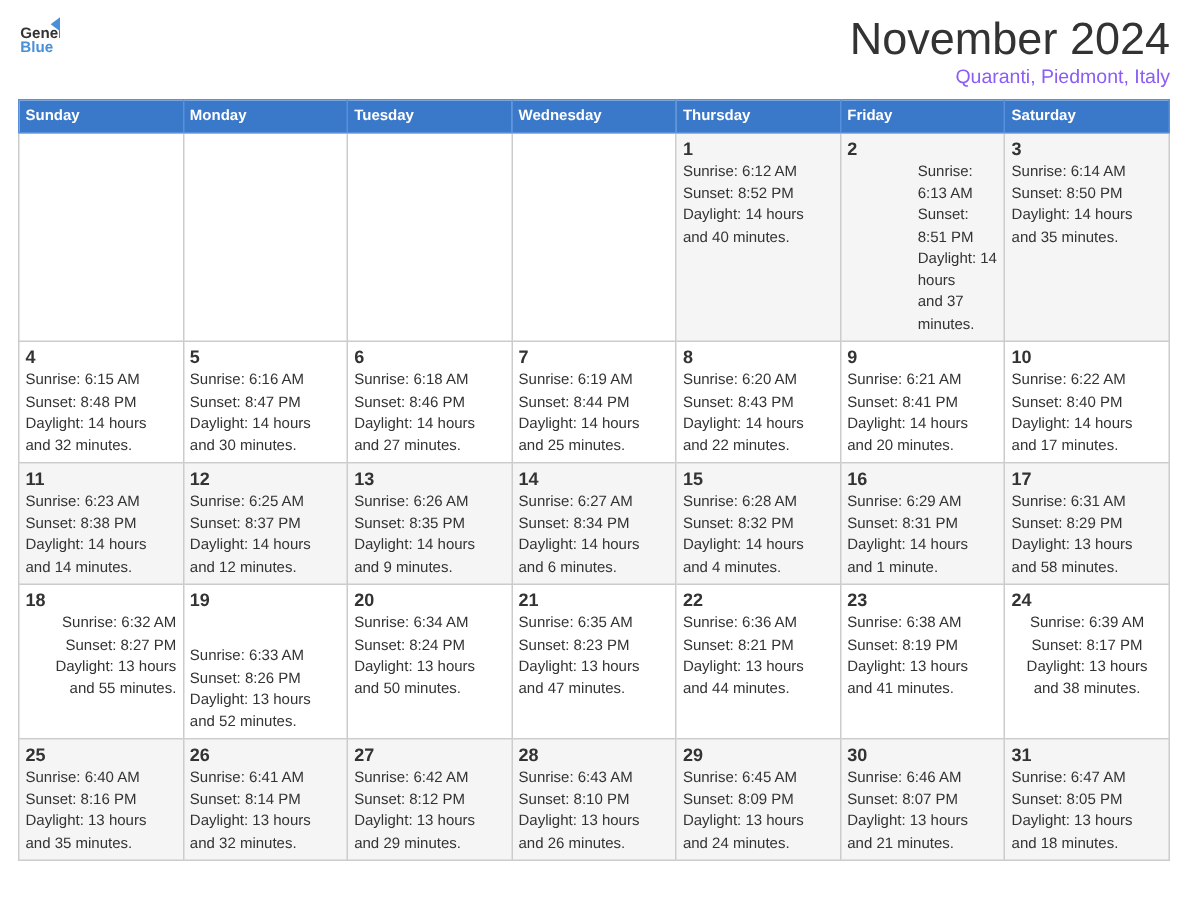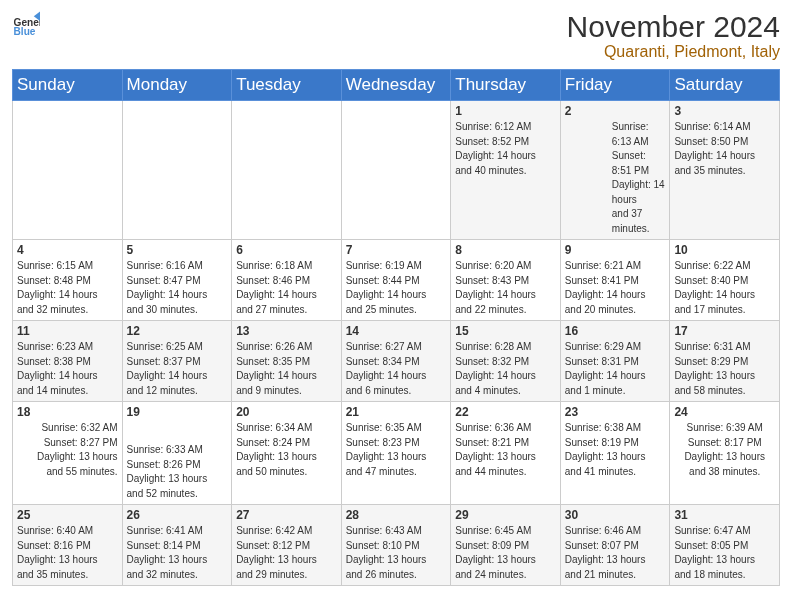--- a/index.html
+++ b/index.html
@@ -32,33 +32,33 @@
     .title-block {
       text-align: right;
     }
     .month-year {
       font-size: 30px;
       font-weight: 300;
       color: #333;
       line-height: 1.1;
     }
     .location {
-      font-size: 16px;
-      color: #a16207;
+      font-size: 13px;
+      color: #8b5cf6;
     }
     table {
       width: 100%;
       border-collapse: collapse;
       table-layout: fixed;
     }
     thead tr th {
       background: #3a78c9;
       color: #fff;
-      font-size: 17px;
-      font-weight: 400;
+      font-size: 10px;
+      font-weight: 700;
       padding: 5px 4px;
       text-align: left;
       border: 1px solid #5a90d9;
     }
     tbody tr td {
       border: 1px solid #ccc;
       vertical-align: top;
       padding: 3px 4px;
       font-size: 9.5px;
       color: #333;

